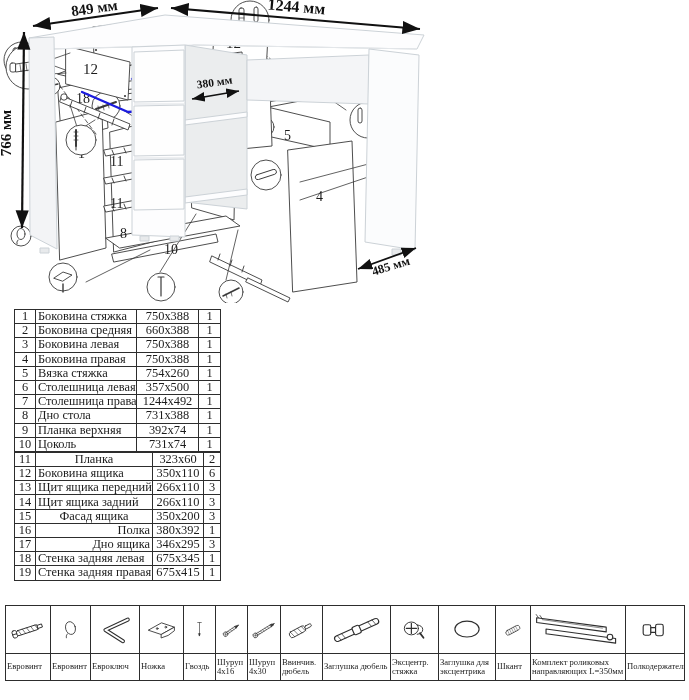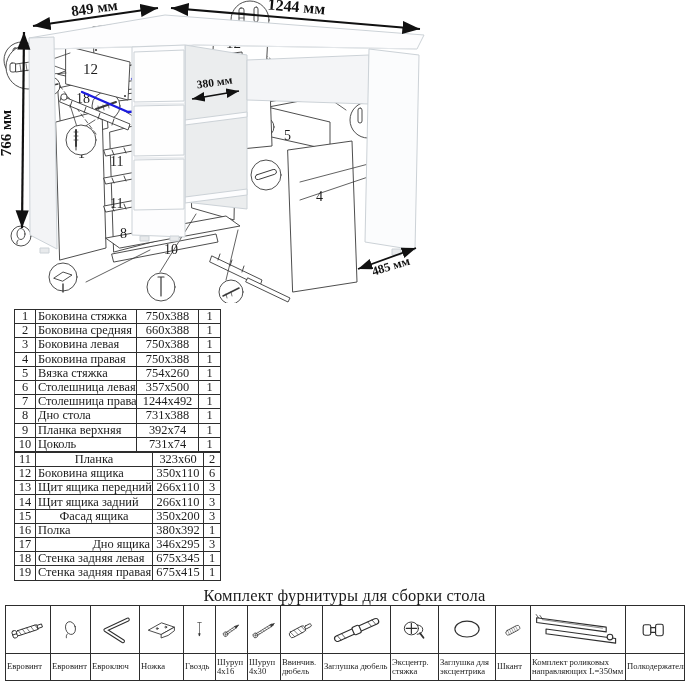--- a/index.html
+++ b/index.html
@@ -434,21 +434,21 @@
             <td>3</td>
           </tr>
           <tr>
             <td>15</td>
             <td style="text-align: center;">Фасад ящика</td>
             <td>350x200</td>
             <td>3</td>
           </tr>
           <tr>
             <td>16</td>
-            <td style="text-align: left;">Полка</td>
+            <td style="text-align: right;">Полка</td>
             <td>380x392</td>
             <td>1</td>
           </tr>
           <tr>
             <td>17</td>
             <td style="text-align: right; font-family: Liberation Serif, serif;">Дно ящика</td>
             <td>346x295</td>
             <td>3</td>
           </tr>
           <tr>
@@ -460,21 +460,20 @@
           <tr>
             <td>19</td>
             <td>Стенка задняя правая</td>
             <td>675x415</td>
             <td>1</td>
           </tr>
         </tbody>
     </table>
   </div>
 
-  <div class="hw-title">Комплект фурнитуры для сборки стола</div>
   <div class="hardware">
     <table>
       <colgroup>
         <col style="width:45px">
           <col style="width:40px">
           <col style="width:49px">
           <col style="width:44px">
         <col style="width:32px">
           <col style="width:32px">
           <col style="width:33px">

